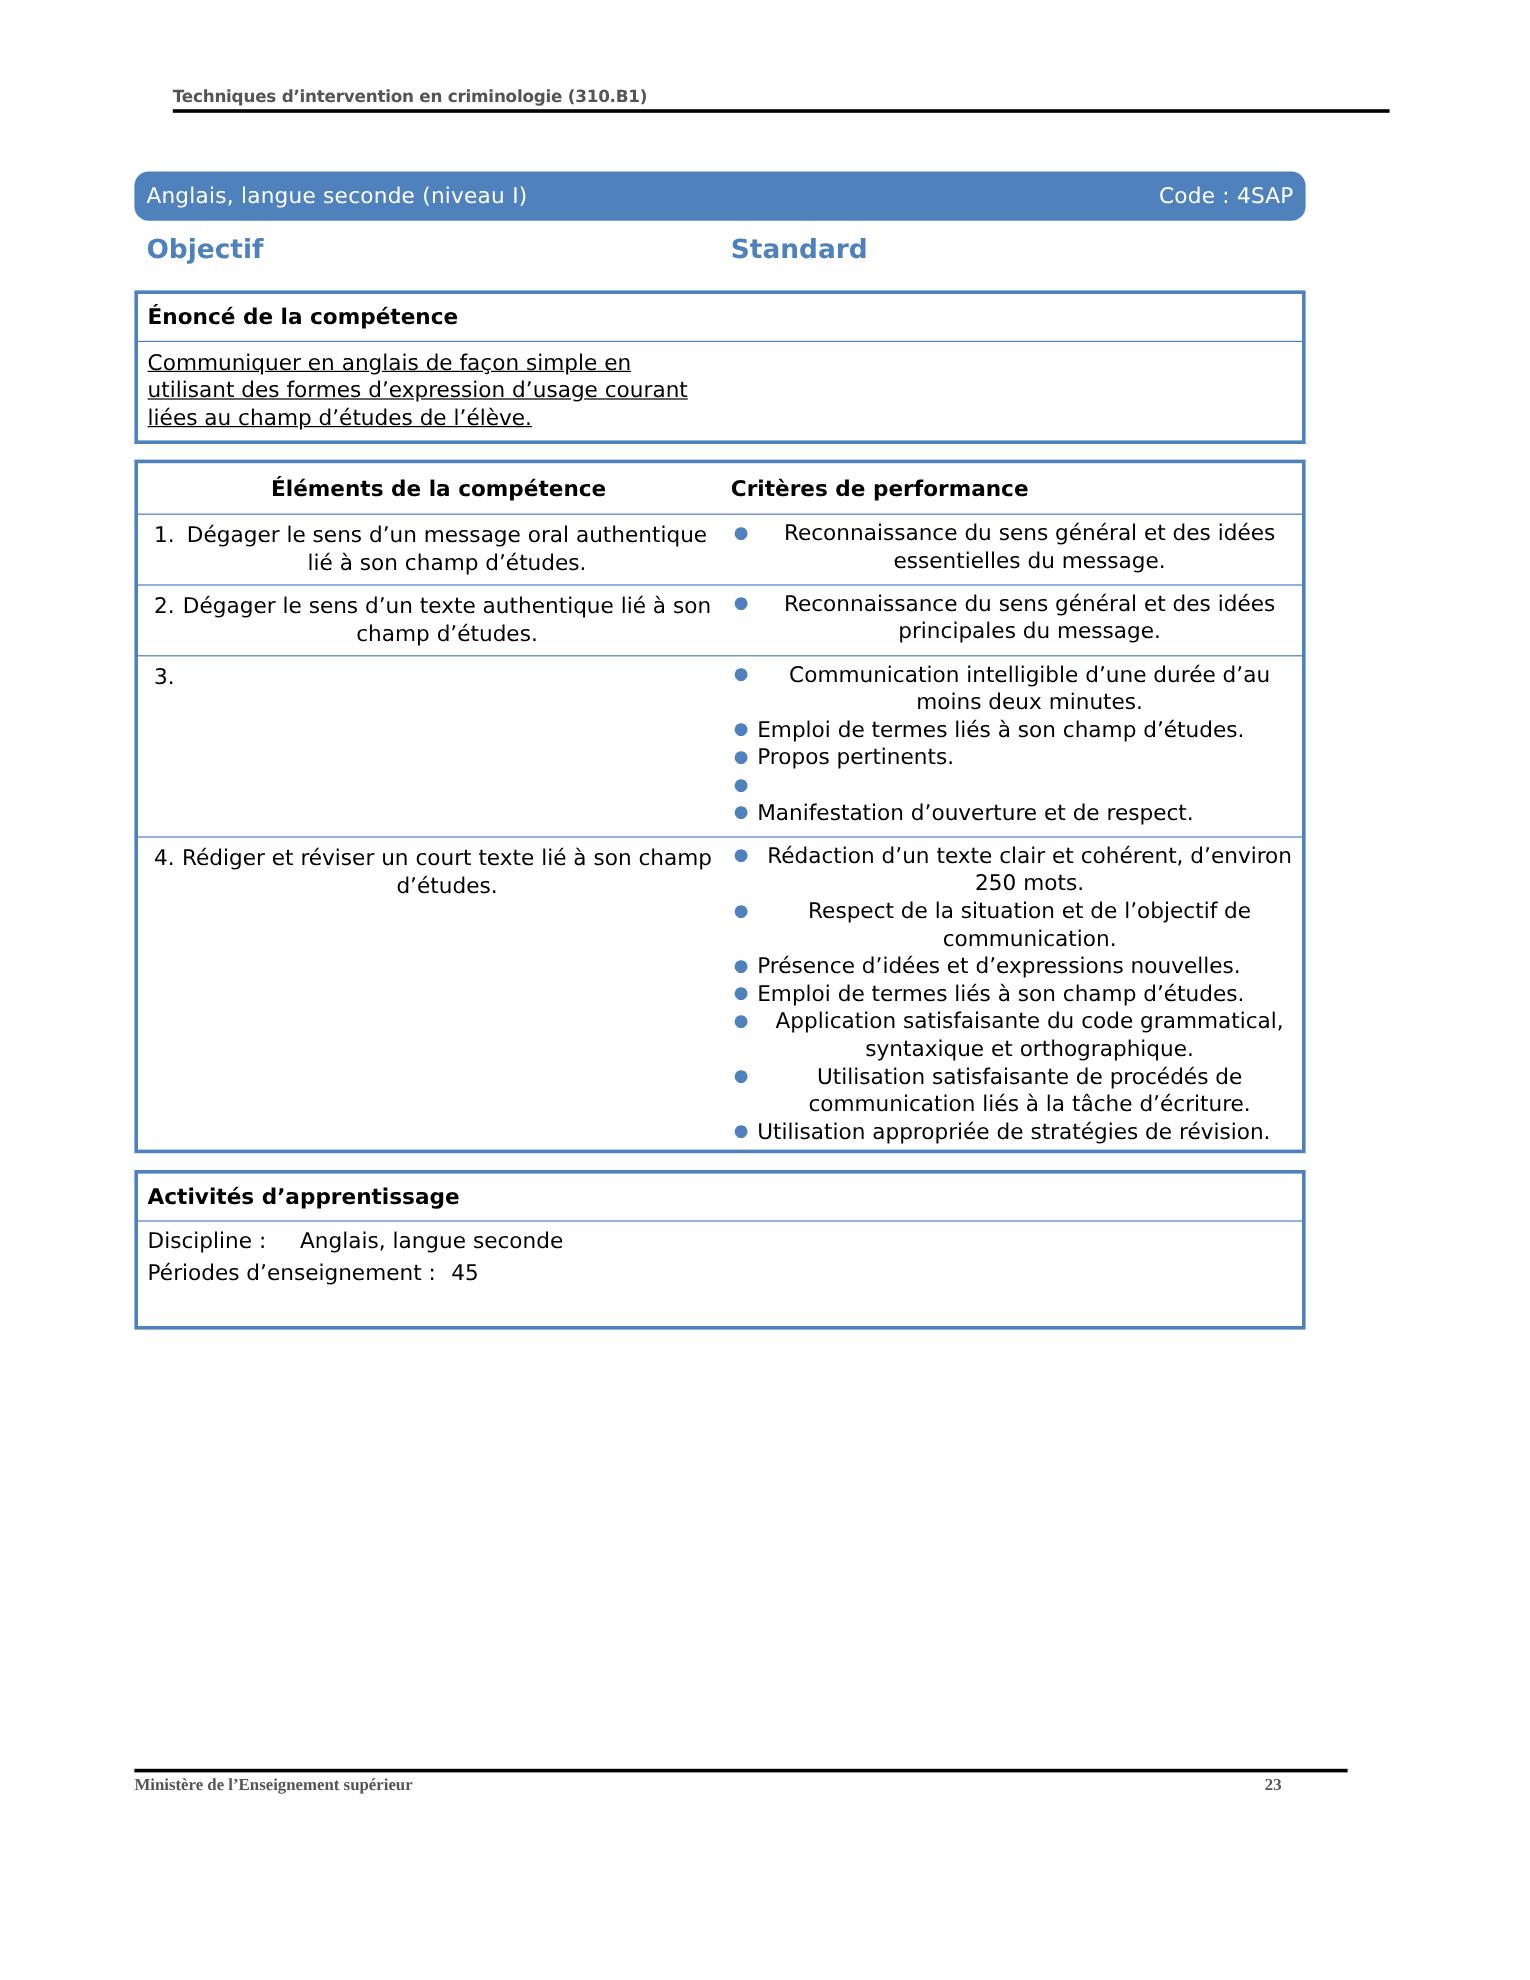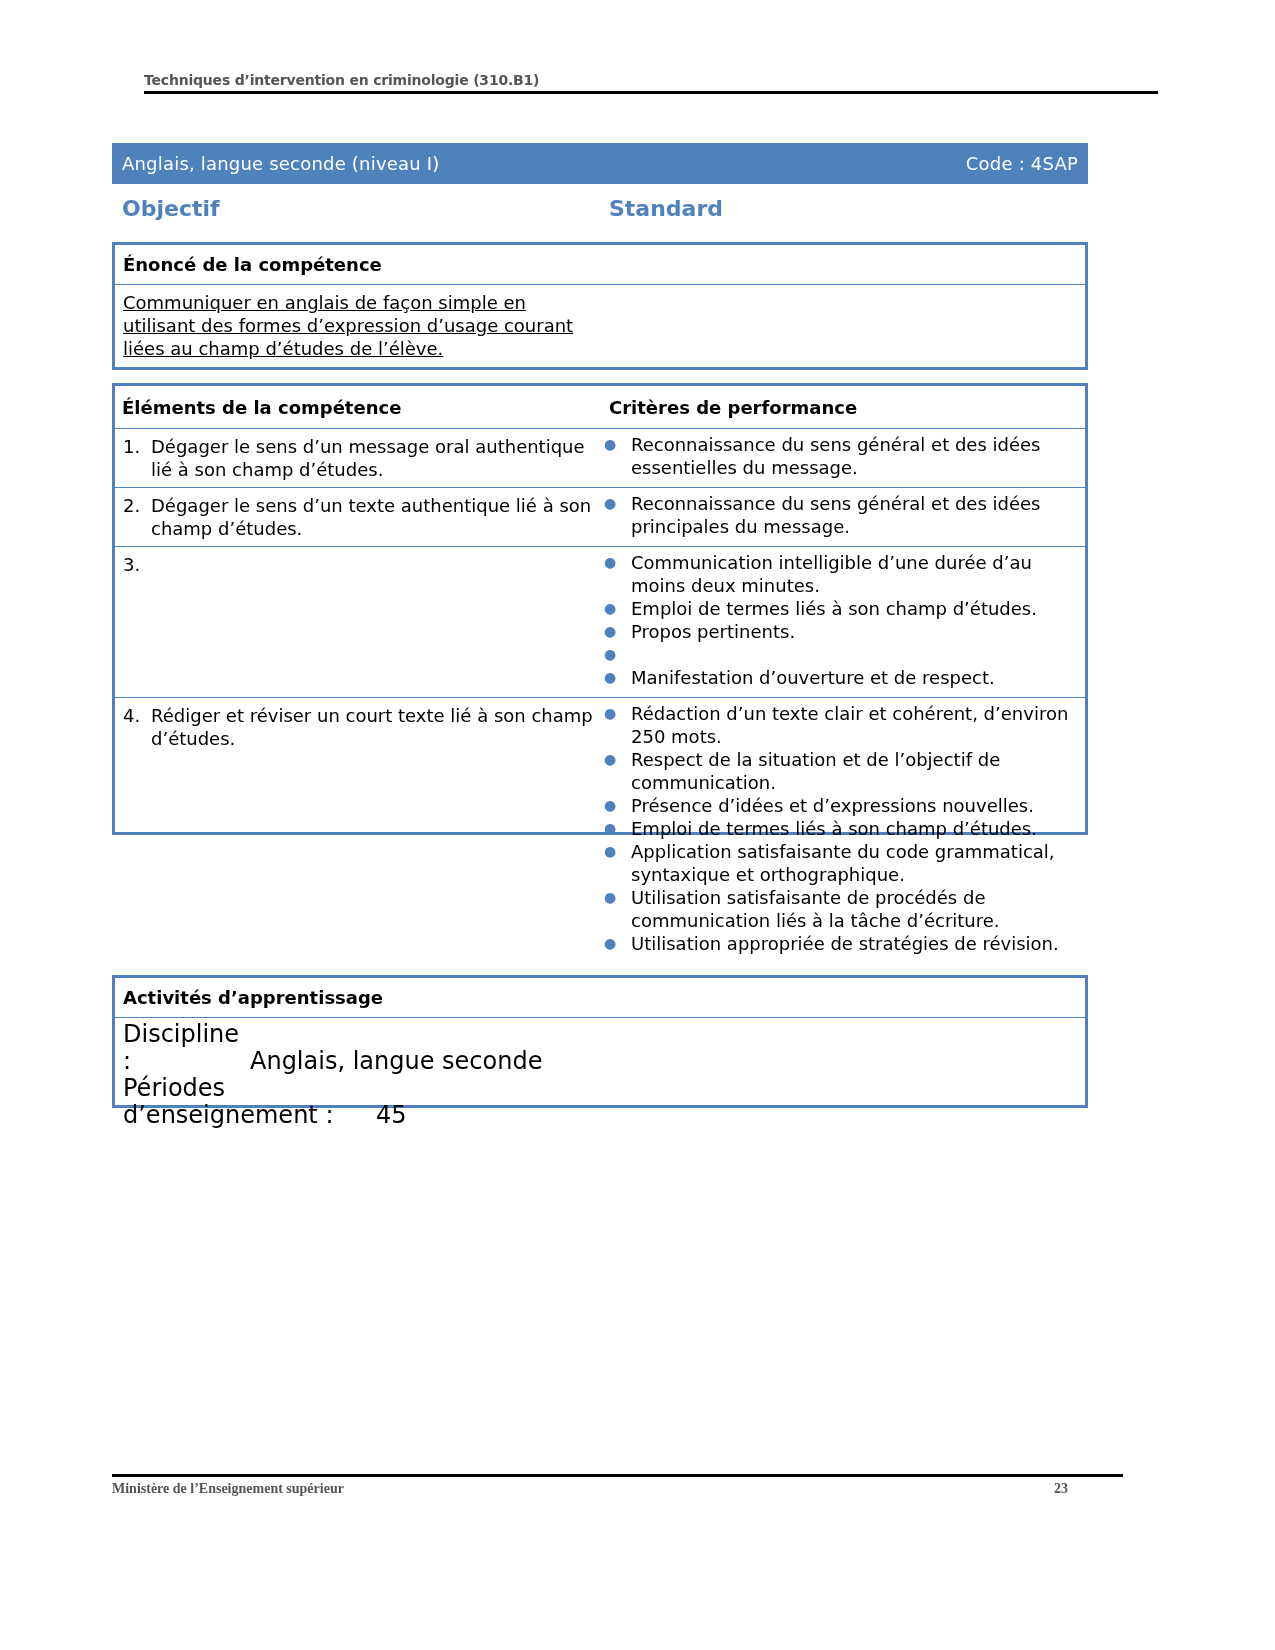--- a/index.html
+++ b/index.html
@@ -1,38 +1,38 @@
 <!DOCTYPE html>
 <html><head>
 <meta charset="utf-8">
 <style>
   html, body { margin: 0; padding: 0; background: #ffffff; }
   body { width: 1275px; height: 1650px; position: relative; font-family: "DejaVu Sans", sans-serif; color: #000; }
   .page-header { position: absolute; left: 112px; top: 70px; width: 1014px; border-bottom: 3px solid #000; padding-bottom: 2px; margin-left: 32px; }
   .page-header .t { font-family: "DejaVu Sans", sans-serif; font-weight: bold; font-size: 14px; color: #555; letter-spacing: -0.2px; }
-  .banner { position: absolute; left: 112px; top: 143px; width: 976px; height: 41px; background: #4f81bd; color: #fff; display: flex; justify-content: space-between; align-items: center; box-sizing: border-box; padding: 0 10px; font-size: 18px; letter-spacing: 0.2px; }
+  .banner { position: absolute; left: 112px; top: 143px; width: 976px; height: 41px; background: #4f81bd; color: #fff; display: flex; justify-content: space-between; align-items: center; box-sizing: border-box; padding: 0 10px; font-size: 18px; letter-spacing: 0.2px; border-radius: 12px; }
   .col-heads { position: absolute; left: 122px; top: 196px; width: 966px; }
   .col-heads span { position: absolute; font-weight: bold; font-size: 22px; color: #4f81bd; }
   .box { position: absolute; left: 112px; width: 976px; border: 3px solid #4f81bd; box-sizing: border-box; }
   .box .head { font-weight: bold; font-size: 18px; padding: 9px 8px; border-bottom: 1.5px solid #4f81bd; }
   .enonce { top: 242px; height: 128px; }
   .enonce .body { font-size: 18px; line-height: 23px; padding: 6px 8px; width: 480px; text-decoration: underline; }
-  .elements { top: 383px; height: 452px; }
+  .elements { top: 383px; height: 578px; text-align: center; }
   .elements .hrow { display: flex; border-bottom: 1.5px solid #4f81bd; font-weight: bold; font-size: 18px; height: 42px; align-items: center; }
   .elements .hrow div:first-child { width: 487px; padding-left: 7px; }
   .row { display: flex; border-bottom: 1.5px solid #4f81bd; font-size: 18px; line-height: 23px; }
   .row:last-child { border-bottom: none; }
   .row .el { width: 487px; padding: 6px 8px 0 8px; box-sizing: border-box; display: flex; }
   .row .el .n { width: 28px; flex: none; }
   .row .cr { flex: 1; padding: 4px 0 4px 0; }
   .row .cr ul { list-style: none; margin: 0; padding: 0; }
   .row .cr li { display: flex; }
   .row .cr li .b { width: 29px; flex: none; color: #4f81bd; font-size: 14px; padding-left: 2px; box-sizing: border-box; line-height: 23px; }
   .activ { top: 975px; height: 133px; }
-  .activ .body { font-size: 24px; padding: 3px 8px; line-height: 27px; }
+  .activ .body { font-size: 18px; padding: 3px 8px; line-height: 27px; }
   .activ .body div span.k { display: inline-block; }
   .page-footer { position: absolute; left: 112px; top: 1474px; width: 1011px; border-top: 3px solid #000; padding-top: 4px; font-weight: bold; font-size: 14px; color: #555; display: flex; justify-content: space-between; font-family: Liberation Serif, serif; }
   .page-footer .pn { padding-right: 55px; }
 </style>
 </head>
 <body>
 
 <div class="page-header">
   <span class="t">Techniques d’intervention en criminologie (310.B1)</span>
 </div>

